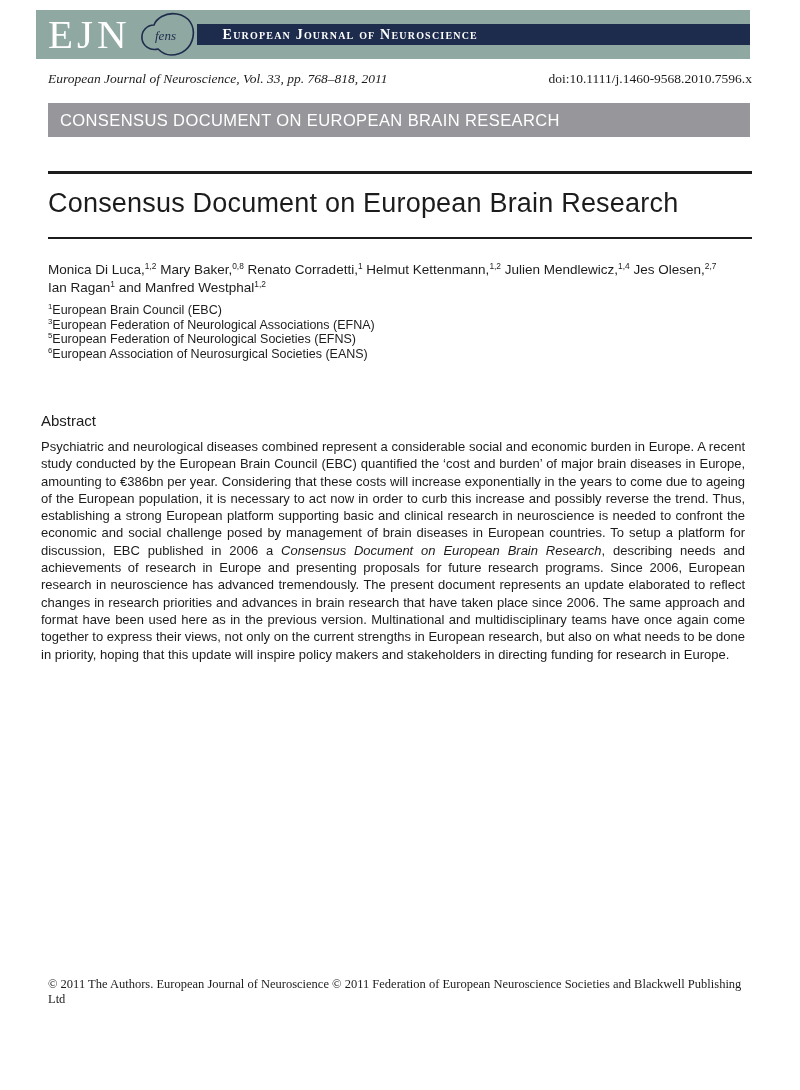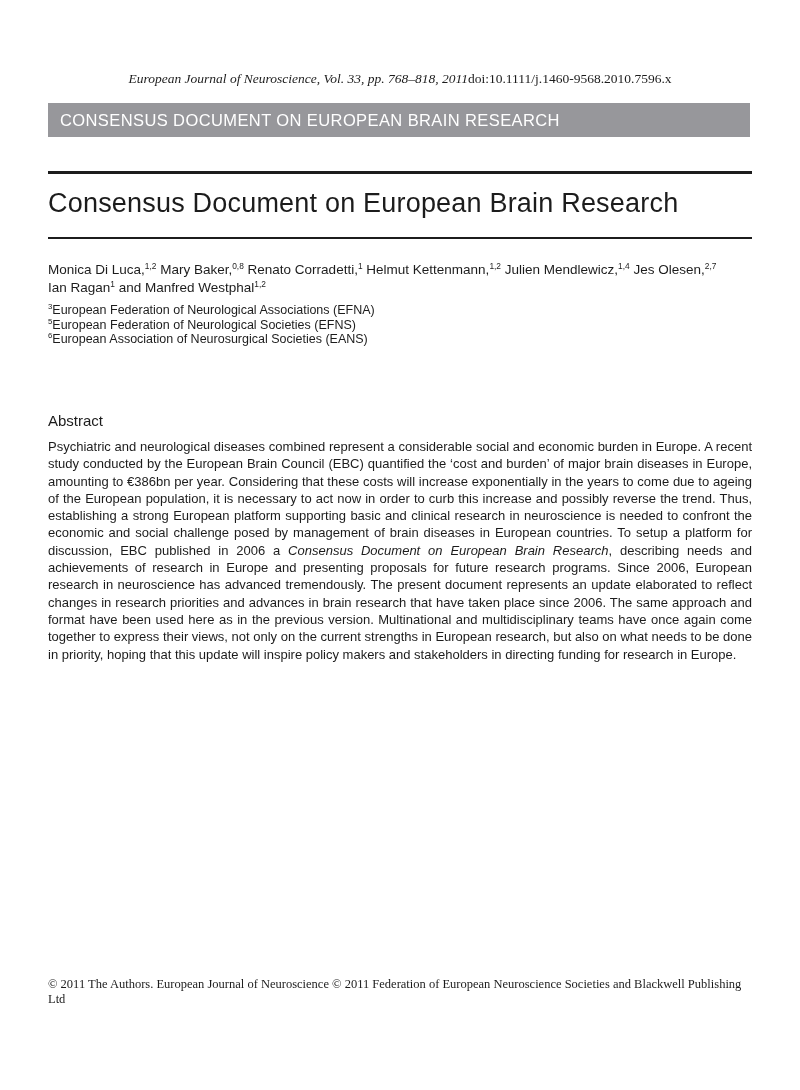--- a/index.html
+++ b/index.html
@@ -55,21 +55,21 @@
     letter-spacing: 1.2px;
     padding-left: 26px;
     white-space: nowrap;
   }
   
   .citation-row {
     position: absolute;
     top: 71px; left: 48px;
     width: 704px;
     display: flex;
-    justify-content: center;
+    justify-content: space-between;
     font-family: "Liberation Serif", serif;
     font-size: 13.5px;
   }
   .citation-text { font-style: italic; }
   .doi-text { font-style: normal; }
   
   .section-banner {
     position: absolute;
     top: 103px; left: 48px;
     width: 702px; height: 34px;
@@ -119,21 +119,21 @@
   .affiliations {
     position: absolute;
     top: 303px; left: 48px;
     width: 704px;
     font-size: 12.5px;
     line-height: 14.6px;
   }
   
   .abstract {
     position: absolute;
-    top: 412px; left: 48px;
+    top: 412px; left: 41px;
     width: 704px;
   }
   .abstract-heading {
     font-size: 15px;
     margin-bottom: 9px;
   }
   .abstract-text {
     font-size: 13px;
     line-height: 17.3px;
     text-align: justify;
@@ -160,35 +160,48 @@
     width: 704px;
     font-family: Liberation Serif, serif;
     font-size: 12.5px;
   }
 </style>
 </head>
 <body>
 
 <div class="page">
 
+  <div class="header-banner">
+    <span class="ejn-logo">EJN</span>
+    <span class="fens-logo">
+      <svg width="58" height="48" viewBox="0 0 58 48" aria-hidden="true">
+        <path d="M38 3 C50 5, 56 15, 54 26 C52 37, 43 44, 32 44 C26 44, 22 41, 19 38 C11 40, 4 35, 3 28 C2 20, 8 14, 15 14 C17 8, 26 1, 38 3 Z" fill="none" stroke="#1d2b4c" stroke-width="1.6"></path>
+        <text x="16" y="29" font-family="Liberation Serif, serif" font-style="italic" font-size="13" fill="#1d2b4c">fens</text>
+      </svg>
+    </span>
+    <div class="navy-bar">
+      <span class="journal-name">European Journal of Neuroscience</span>
+    </div>
+  </div>
 
   <div class="citation-row">
     <span class="citation-text">European Journal of Neuroscience, Vol. 33, pp. 768–818, 2011</span>
     <span class="doi-text">doi:10.1111/j.1460-9568.2010.7596.x</span>
   </div>
 
   <div class="section-banner">CONSENSUS DOCUMENT ON EUROPEAN BRAIN RESEARCH</div>
 
   <div class="rule-thick"></div>
   <h1 class="article-title">Consensus Document on European Brain Research</h1>
   <div class="rule-thin"></div>
 
   <div class="authors"><span>Monica Di Luca,<sup>1,2</sup></span><span> Mary Baker,<sup>0,8</sup></span><span> Renato Corradetti,<sup>1</sup></span><span> Helmut Kettenmann,<sup>1,2</sup></span><span> Julien Mendlewicz,<sup>1,4</sup></span><span> Jes Olesen,<sup>2,7</sup></span><br><span>Ian Ragan<sup>1</sup></span><span> and Manfred Westphal<sup>1,2</sup></span></div>
 
   <div class="affiliations">
+      <div><sup>1</sup>European Brain Council (EBC)</div>
       <div><sup>3</sup>European Federation of Neurological Associations (EFNA)</div>
       <div><sup>5</sup>European Federation of Neurological Societies (EFNS)</div>
       <div><sup>6</sup>European Association of Neurosurgical Societies (EANS)</div>
     </div>
 
   <div class="abstract">
     <div class="abstract-heading">Abstract</div>
     <p class="abstract-text"><span>Psychiatric and neurological diseases combined represent a considerable social and economic burden in Europe. A recent study conducted by the European Brain Council (EBC) quantified the ‘cost and burden’ of major brain diseases in Europe, amounting to €386bn per year. Considering that these costs will increase exponentially in the years to come due to ageing of the European population, it is necessary to act now in order to curb this increase and possibly reverse the trend. Thus, establishing a strong European platform supporting basic and clinical research in neuroscience is needed to confront the economic and social challenge posed by management of brain diseases in European countries. To setup a platform for discussion, EBC published in 2006 a </span><span style="font-style: italic;">Consensus Document on European Brain Research</span><span>, describing needs and achievements of research in Europe and presenting proposals for future research programs. Since 2006, European research in neuroscience has advanced tremendously. The present document represents an update elaborated to reflect changes in research priorities and advances in brain research that have taken place since 2006. The same approach and format have been used here as in the previous version. Multinational and multidisciplinary teams have once again come together to express their views, not only on the current strengths in European research, but also on what needs to be done in priority, hoping that this update will inspire policy makers and stakeholders in directing funding for research in Europe.</span></p>
   </div>
 

